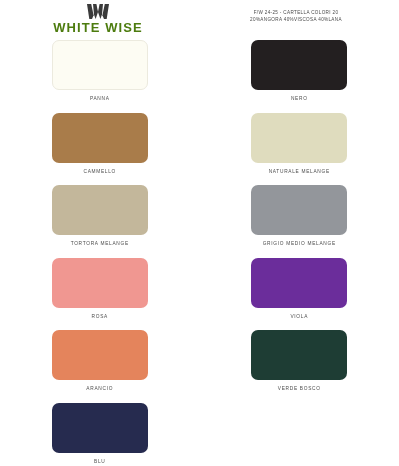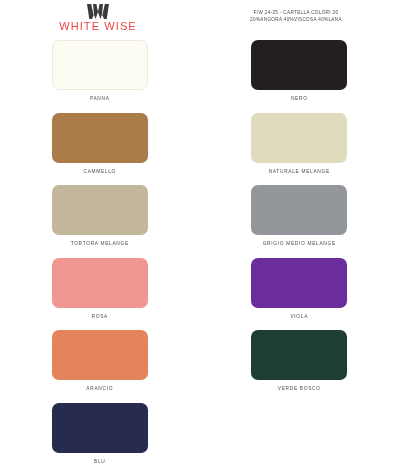--- a/index.html
+++ b/index.html
@@ -36,24 +36,24 @@
     text-align: center;
   }
   .brand-mark {
     display: block;
     margin: 0 auto 2px auto;
     width: 22px;
     height: 15px;
   }
   .brand-name {
     display: block;
-    font-size: 11px;
-    font-weight: normal;
+    font-size: 13px;
+    font-weight: bold;
     letter-spacing: 1.1px;
-    color: #ef4444;
+    color: #4d7c0f;
     line-height: 1;
   }
   .specs {
     position: absolute;
     right: 8px;
     top: 9px;
     width: 190px;
     text-align: center;
   }
   .specs-line {

